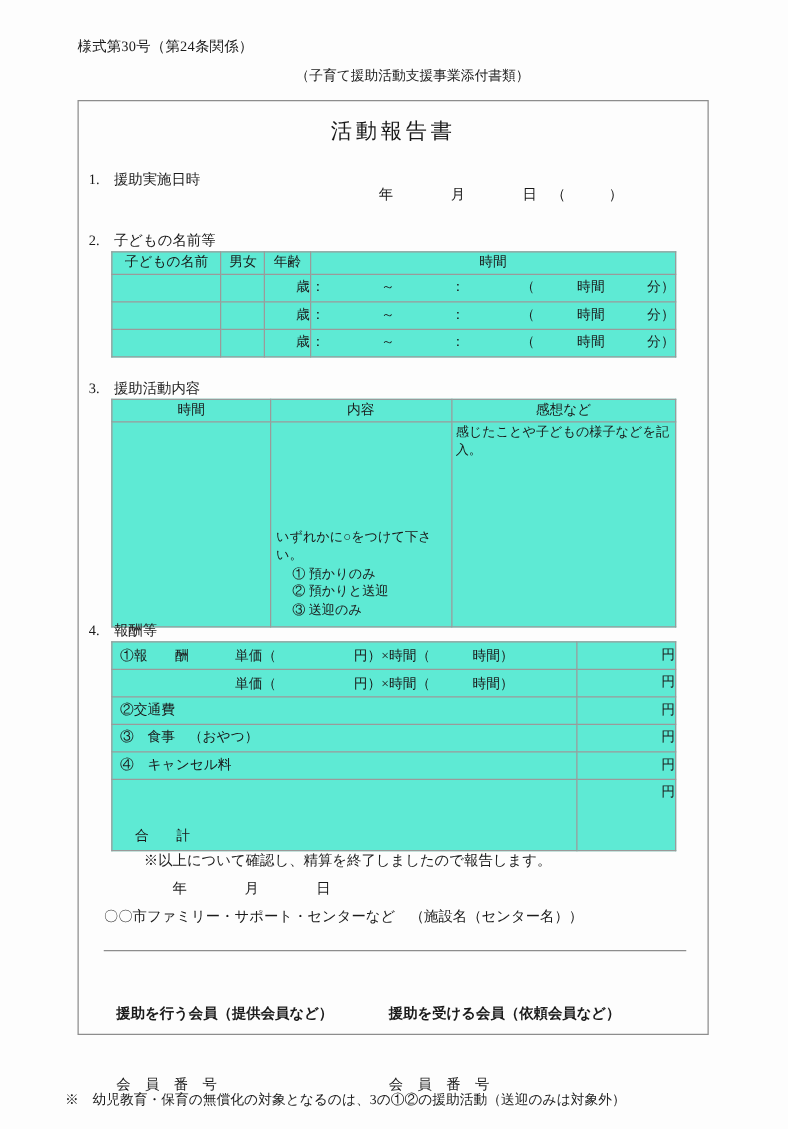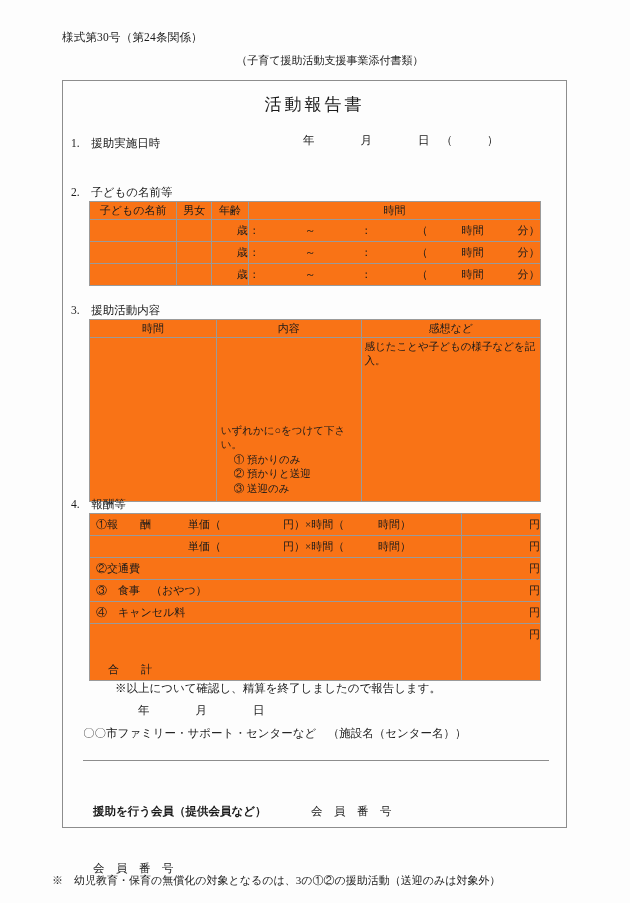--- a/index.html
+++ b/index.html
@@ -54,31 +54,31 @@
   .sec-label {
     position: absolute;
     font-size: 11.5px;
     white-space: nowrap;
   }
 
   
   .s1-label { left: 8px; top: 55px; }
   .s1-date {
     position: absolute;
-    left: 240px; top: 52px;
+    left: 240px; top: 67px;
     font-size: 11.5px;
     white-space: pre;
   }
 
   
   table.grid {
     position: absolute;
     border-collapse: collapse;
     font-size: 11px;
-    background: #f97316;
+    background: #5eead4;
   }
   table.grid th, table.grid td {
     border: 0.9px solid #9a9a9a;
     padding: 0;
     font-weight: normal;
     vertical-align: top;
   }
   table.grid th {
     text-align: center;
     height: 17px;
@@ -299,20 +299,21 @@
     <div class="closing-date">年　　　　月　　　　日</div>
     <div class="center-name">〇〇市ファミリー・サポート・センターなど　（施設名（センター名））</div>
 
     <div class="member-col left">
       <div class="head">援助を行う会員（提供会員など）</div>
       <div>会　員　番　号</div>
       
     </div>
 
     <div class="member-col right">
+      <div class="head">援助を受ける会員（依頼会員など）</div>
       <div>会　員　番　号</div>
       
     </div>
 
   </div>
 
   <div class="footnote">
     <div>※　幼児教育・保育の無償化の対象となるのは、3の①②の援助活動（送迎のみは対象外）</div>
     
   </div>

